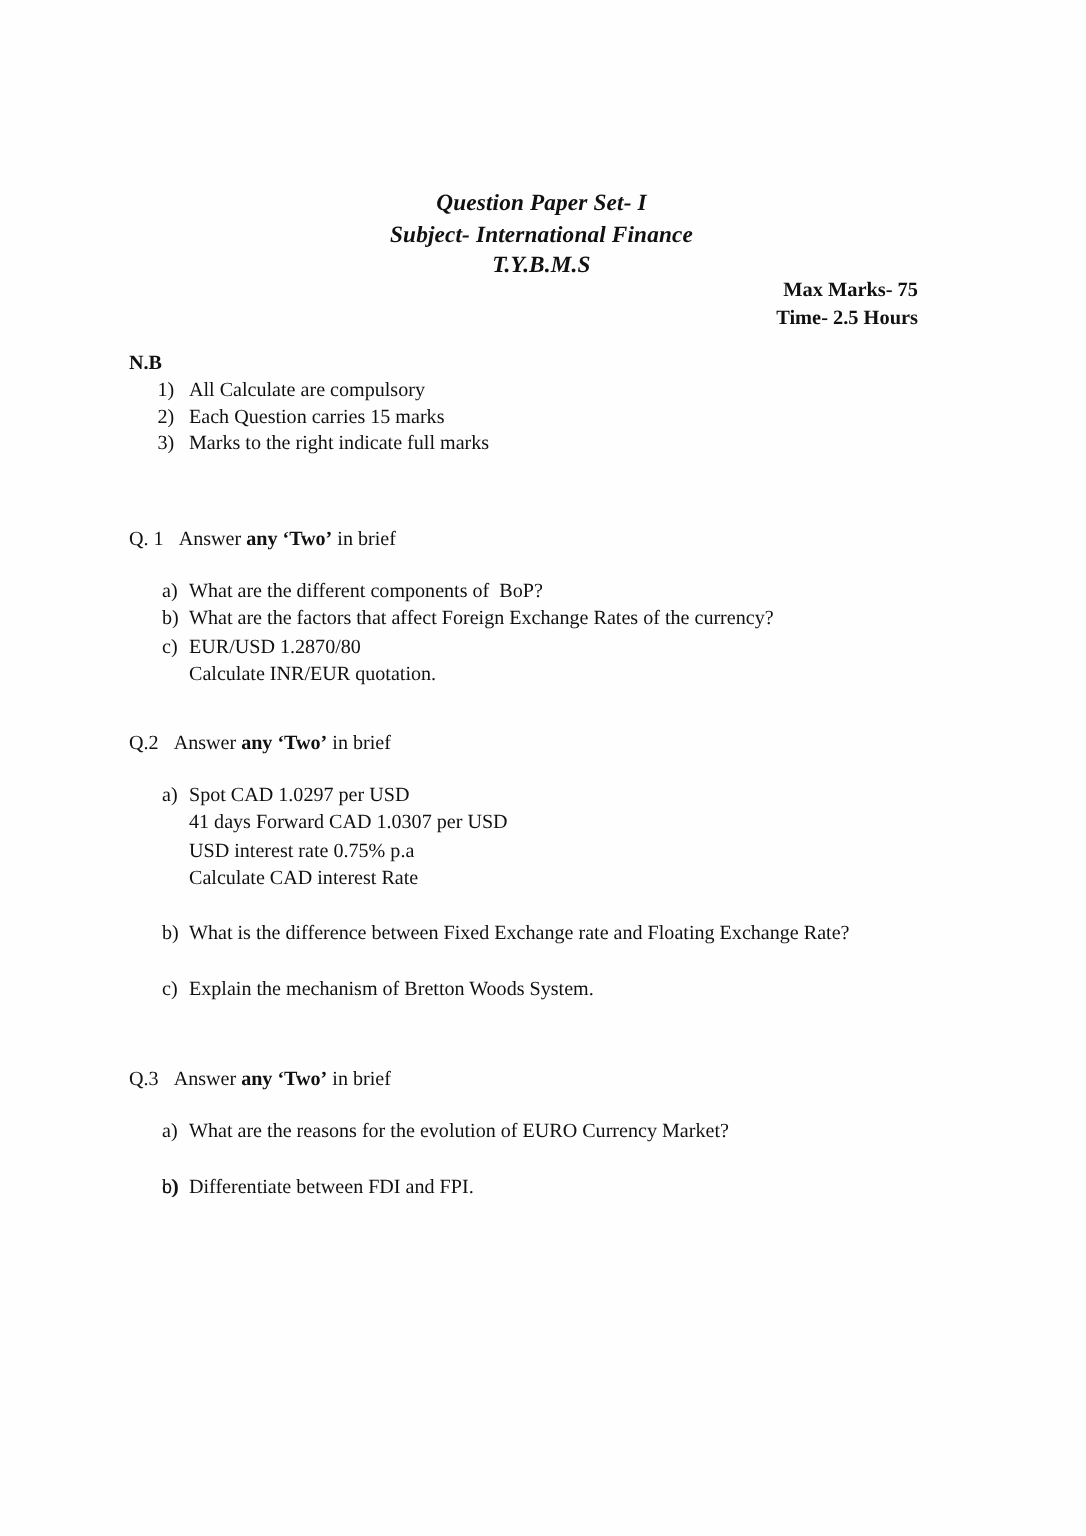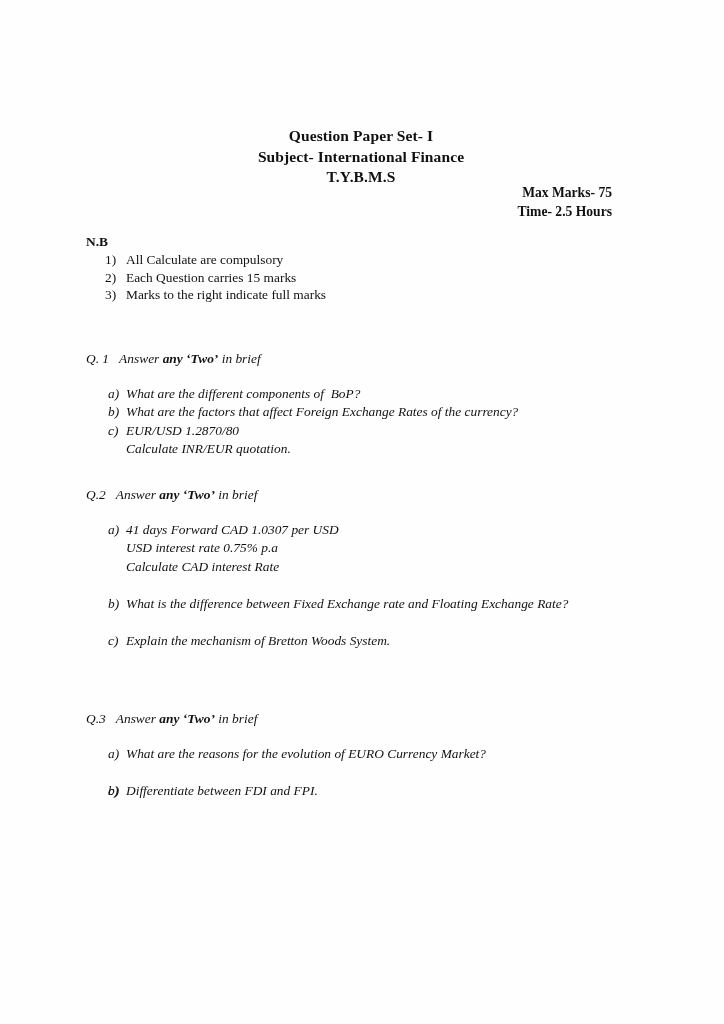--- a/index.html
+++ b/index.html
@@ -20,20 +20,21 @@
     background: #fffefe;
     overflow: hidden;
   }
   
   .title-block {
     position: absolute;
     left: 0;
     top: 126px;
     width: 724px;
     text-align: center;
+    font-style: italic;
   }
   .title-inner {
     display: inline-block;
     width: 560px;
     margin-left: -2px;
   }
   .title-line {
     font-weight: bold;
     font-size: 15.5px;
     line-height: 20.5px;
@@ -80,21 +81,21 @@
     position: absolute;
     left: 19px;
     top: 0;
     width: 18px;
     text-align: left;
     font-size: 13.4px;
   }
   .nb-strong { font-weight: normal; }
 
   
-  .q-block { position: absolute; left: 86px; font-style: italic; }
+  .q-block { position: absolute; left: 86px; }
   .q-head {
     font-size: 13.4px;
     line-height: 17px;
     white-space: pre;
   }
   .q-head .b { font-weight: bold; }
 
   .sub-list {
     margin: 0;
     padding: 0;
@@ -162,20 +163,21 @@
           <div class="sub-line">EUR/USD 1.2870/80</div>
           <div class="sub-line">Calculate INR/EUR quotation.</div>
         </li>
       </ul>
     </div>
   <div class="q-block" id="question-2" style="top:486px;">
       <div class="q-head"><span>Q.2</span>&nbsp;&nbsp;&nbsp;<span>Answer </span><span class="b">any ‘Two’</span><span> in brief</span></div>
       <ul class="sub-list gap-loose" style="margin-top: 18px;">
         <li class="sub-item">
           <span class="sub-marker">a)</span>
+          <div class="sub-line">Spot CAD 1.0297 per USD</div>
           <div class="sub-line">41 days Forward CAD 1.0307 per USD</div>
           <div class="sub-line">USD interest rate 0.75% p.a</div>
           <div class="sub-line">Calculate CAD interest Rate</div>
         </li>
         <li class="sub-item">
           <span class="sub-marker">b)</span>
           <div class="sub-line">What is the difference between Fixed Exchange rate and Floating Exchange Rate?</div>
         </li>
         <li class="sub-item">
           <span class="sub-marker">c)</span>

